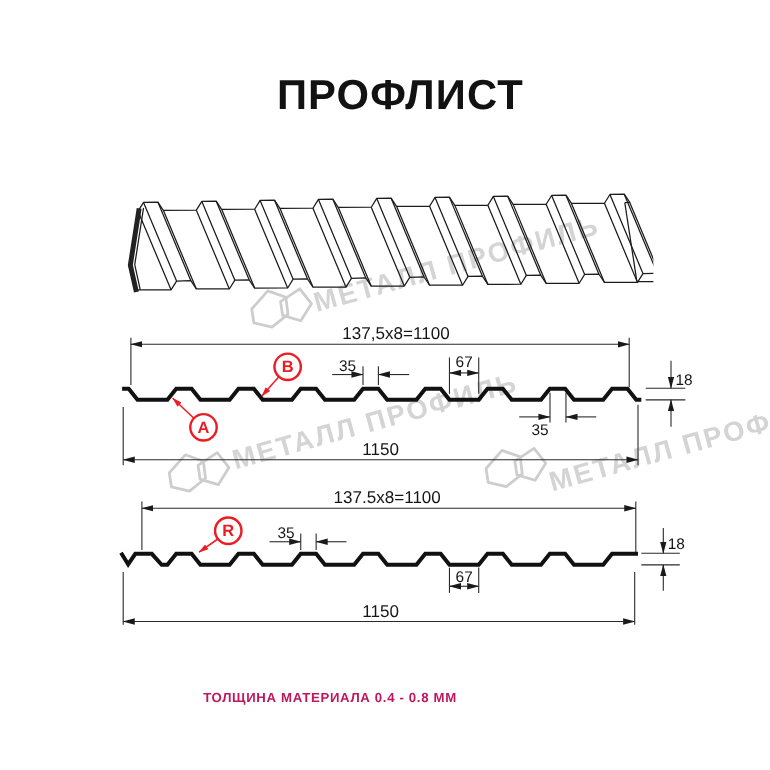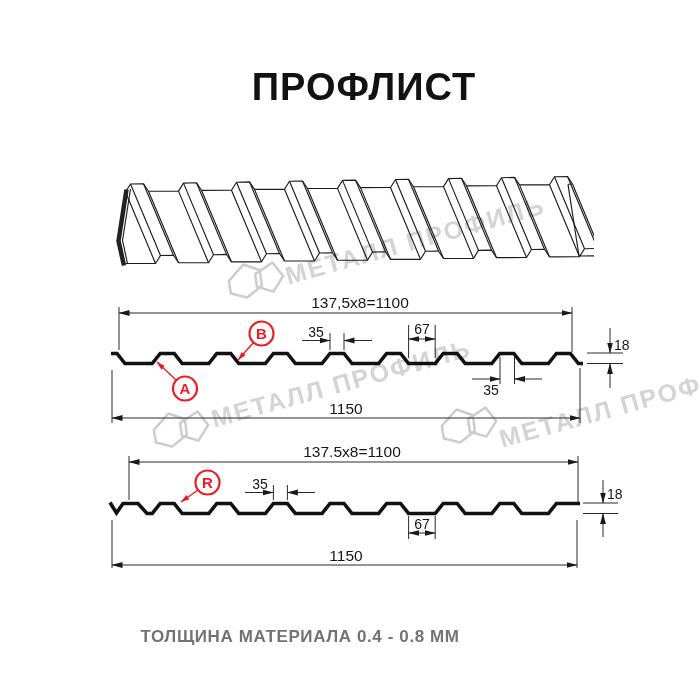--- a/index.html
+++ b/index.html
@@ -4,21 +4,21 @@
 <style>
   html,body{margin:0;padding:0;background:#fff;}
   .canvas{position:relative;width:700px;height:700px;background:#ffffff;overflow:hidden;
           font-family:"Liberation Sans",sans-serif;margin:0 auto;}
   
   .title{position:absolute;top:66px;left:14px;width:700px;text-align:center;
          font-size:38px;font-weight:800;letter-spacing:1px;color:#121212;z-index:3;}
   .subtitle{position:absolute;top:112px;left:0;width:700px;text-align:center;
          font-size:18px;font-weight:700;letter-spacing:1.5px;color:#2b2b2b;z-index:3;}
   .footnote{position:absolute;top:627px;left:0;width:600px;text-align:center;
-         font-size:17px;font-weight:700;letter-spacing:0.6px;color:#737373;z-index:3;}
+         font-size:12px;font-weight:700;letter-spacing:0.6px;color:#be185d;z-index:3;}
   
   .wm-layer{position:absolute;inset:0;z-index:0;}
   .wm-text{position:absolute;white-space:nowrap;font-size:25px;font-weight:700;
            letter-spacing:2px;color:#d4d4d4;transform:rotate(-15.5deg);
            transform-origin:left center;}
   .wm-logo{position:absolute;}
   
   .drawing{position:absolute;z-index:1;overflow:visible;}
   .dim-line{stroke:#2a2a2a;stroke-width:1;fill:none;}
   .prof{stroke:#111;stroke-width:3.6;fill:none;stroke-linejoin:miter;}

